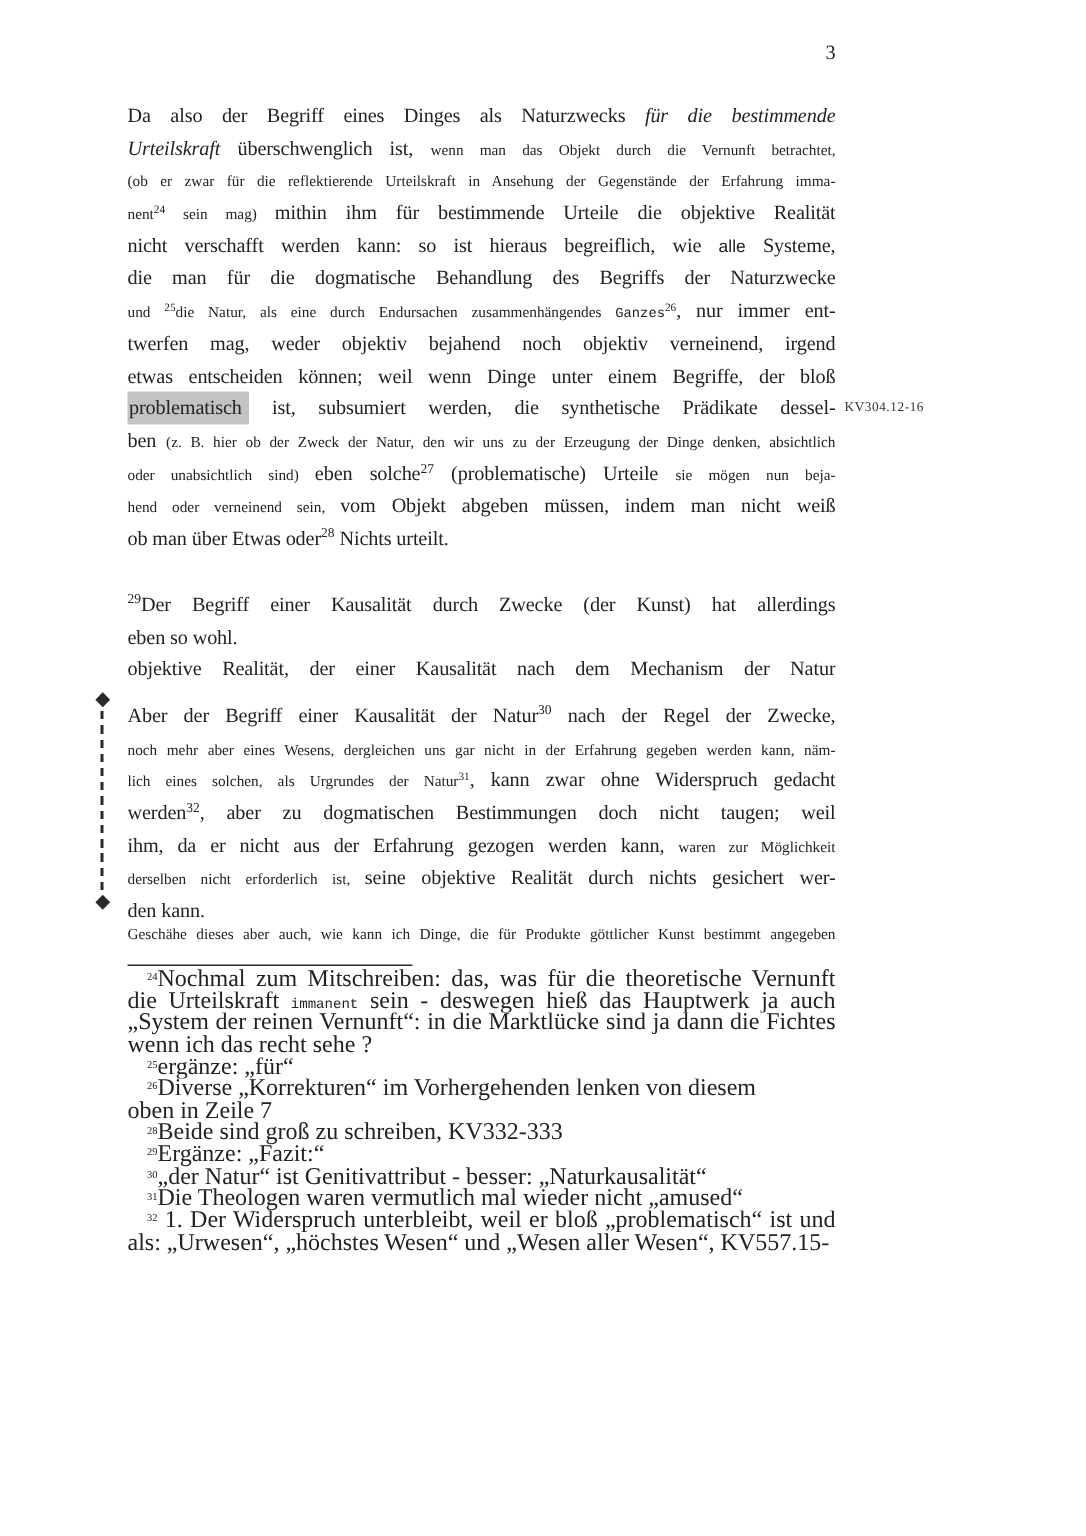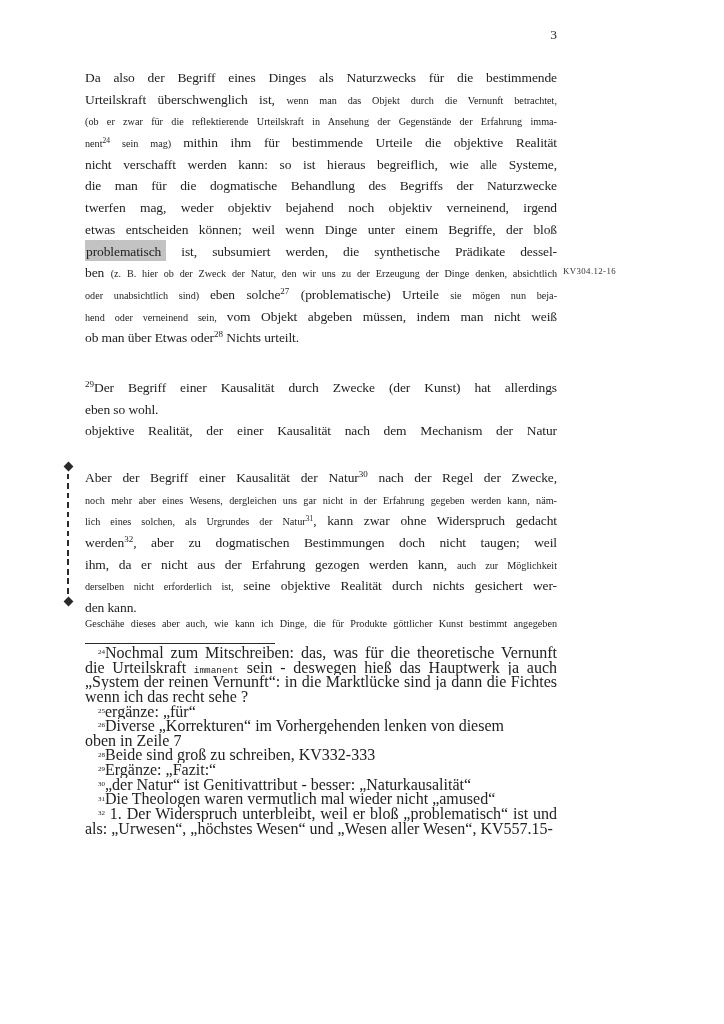--- a/index.html
+++ b/index.html
@@ -6,34 +6,34 @@
   #page {
     position:relative; width:724px; height:1024px; background:#ffffff;
     font-family:"Liberation Serif", serif; color:#222222; overflow:hidden;
   }
   .col { position:absolute; left:85px; width:472px; }
   .tl { height:21.7px; line-height:21.7px; overflow:hidden; white-space:normal; }
   .just { text-align:justify; text-align-last:justify; }
   .fnblock .tl { height:14.65px; line-height:14.65px; }
   .first { text-indent:13px; }
   .b { font-size:13.5px; letter-spacing:-0.1px; }
-  .i { font-size:13.5px; letter-spacing:-0.1px; }
-  .t { font-family:Liberation Serif, serif; font-size:11.6px; }
+  .i { font-size:13.5px; letter-spacing:-0.1px; font-style:italic; }
+  .t { font-family:Liberation Sans, sans-serif; font-size:11.6px; }
   .s { font-size:10.2px; }
   .ts { font-family:"Liberation Mono", monospace; font-size:9.2px; }
   .f { font-size:16px; }
   .tf { font-family:"Liberation Mono", monospace; font-size:9.4px; }
   .sup { vertical-align:baseline; position:relative; top:-0.55em;text-align:right; }
   .sup.b { font-size:9px; letter-spacing:0; }
   .sup.s { font-size:7.5px; }
   .sup.f { font-size:7px; }
   .hl { background:#c3c3c3; border-radius:10px; padding:13px 5px; margin-left:-4px; }
   #pagenum { top:27px; text-align:right; font-size:13.5px; }
   #para1 { top:66px; }
-  #para2 { top:376px; }
+  #para2 { top:392px; }
   #para3 { top:466px; }
   #contline { top:615px; }
   #contline .tl { height:14px; line-height:14px; }
   #fnrule { position:absolute; left:85px; top:643px; width:190px; height:1.3px; background:#2a2a2a; }
   #footnotes { top:646px; }
   #marginnote {
     position:absolute; left:563px; top:266px; font-size:8.8px; letter-spacing:0.4px;
     color:#333; white-space:nowrap;
   }
   #marker { position:absolute; left:64px; top:463px; width:9px; height:142px; }
@@ -52,20 +52,21 @@
 
   <div id="pagenum" class="col">3</div>
 
   <div id="para1" class="col">
       <div class="tl just"><span class="b">Da also der Begriff eines Dinges als Naturzwecks </span><span class="i">für die bestimmende</span></div>
       <div class="tl just"><span class="i">Urteilskraft</span><span class="b"> überschwenglich ist, </span><span class="s">wenn man das Objekt durch die Vernunft betrachtet,</span></div>
       <div class="tl just"><span class="s">(ob er zwar für die reflektierende Urteilskraft in Ansehung der Gegenstände der Erfahrung imma-</span></div>
       <div class="tl just"><span class="s">nent</span><span class="sup s">24</span><span class="s"> sein mag) </span><span class="b">mithin ihm für bestimmende Urteile die objektive Realität</span></div>
       <div class="tl just"><span class="b">nicht verschafft werden kann: so ist hieraus begreiflich, wie </span><span class="t">alle</span><span class="b"> Systeme,</span></div>
       <div class="tl just"><span class="b">die man für die dogmatische Behandlung des Begriffs der Naturzwecke</span></div>
+      <div class="tl just"><span class="s">und </span><span class="sup s">25</span><span class="s">die Natur, als eine durch Endursachen zusammenhängendes </span><span class="ts">Ganzes</span><span class="sup s">26</span><span class="b">, nur immer ent-</span></div>
       <div class="tl just"><span class="b">twerfen mag, weder objektiv bejahend noch objektiv verneinend, irgend</span></div>
       <div class="tl just"><span class="b">etwas entscheiden können; weil wenn Dinge unter einem Begriffe, der bloß</span></div>
       <div class="tl just"><span class="b hl">problematisch</span><span class="b"> ist, subsumiert werden, die synthetische Prädikate dessel-</span></div>
       <div class="tl just"><span class="b">ben </span><span class="s">(z. B. hier ob der Zweck der Natur, den wir uns zu der Erzeugung der Dinge denken, absichtlich</span></div>
       <div class="tl just"><span class="s">oder unabsichtlich sind) </span><span class="b">eben solche</span><span class="sup b">27</span><span class="b"> (problematische) Urteile </span><span class="s">sie mögen nun beja-</span></div>
       <div class="tl just"><span class="s">hend oder verneinend sein, </span><span class="b">vom Objekt abgeben müssen, indem man nicht weiß</span></div>
       <div class="tl"><span class="b">ob man über Etwas oder</span><span class="sup b">28</span><span class="b"> Nichts urteilt.</span></div>
     </div>
 
   <div id="marginnote">KV304.12-16</div>
@@ -74,21 +75,21 @@
       <div class="tl just"><span class="sup b">29</span><span class="b">Der Begriff einer Kausalität durch Zwecke (der Kunst) hat allerdings</span></div>
       <div class="tl"><span class="b">eben so wohl.</span></div>
       <div class="tl just"><span class="b">objektive Realität, der einer Kausalität nach dem Mechanism der Natur</span></div>
     </div>
 
   <div id="para3" class="col">
       <div class="tl just"><span class="b">Aber der Begriff einer Kausalität der Natur</span><span class="sup b">30</span><span class="b"> nach der Regel der Zwecke,</span></div>
       <div class="tl just"><span class="s">noch mehr aber eines Wesens, dergleichen uns gar nicht in der Erfahrung gegeben werden kann, näm-</span></div>
       <div class="tl just"><span class="s">lich eines solchen, als Urgrundes der Natur</span><span class="sup s">31</span><span class="b">, kann zwar ohne Widerspruch gedacht</span></div>
       <div class="tl just"><span class="b">werden</span><span class="sup b">32</span><span class="b">, aber zu dogmatischen Bestimmungen doch nicht taugen; weil</span></div>
-      <div class="tl just"><span class="b">ihm, da er nicht aus der Erfahrung gezogen werden kann, </span><span class="s">auch zur Möglichkeit</span></div>
+      <div class="tl just"><span class="b">ihm, da er nicht aus der Erfahrung gezogen werden kann, </span><span class="s">waren zur Möglichkeit</span></div>
       <div class="tl just"><span class="s">derselben nicht erforderlich ist, </span><span class="b">seine objektive Realität durch nichts gesichert wer-</span></div>
       <div class="tl"><span class="b">den kann.</span></div>
     </div>
 
   <div id="marker">
     <div class="diamond top"></div>
     <div class="dashline"></div>
     <div class="diamond bottom"></div>
   </div>
 

